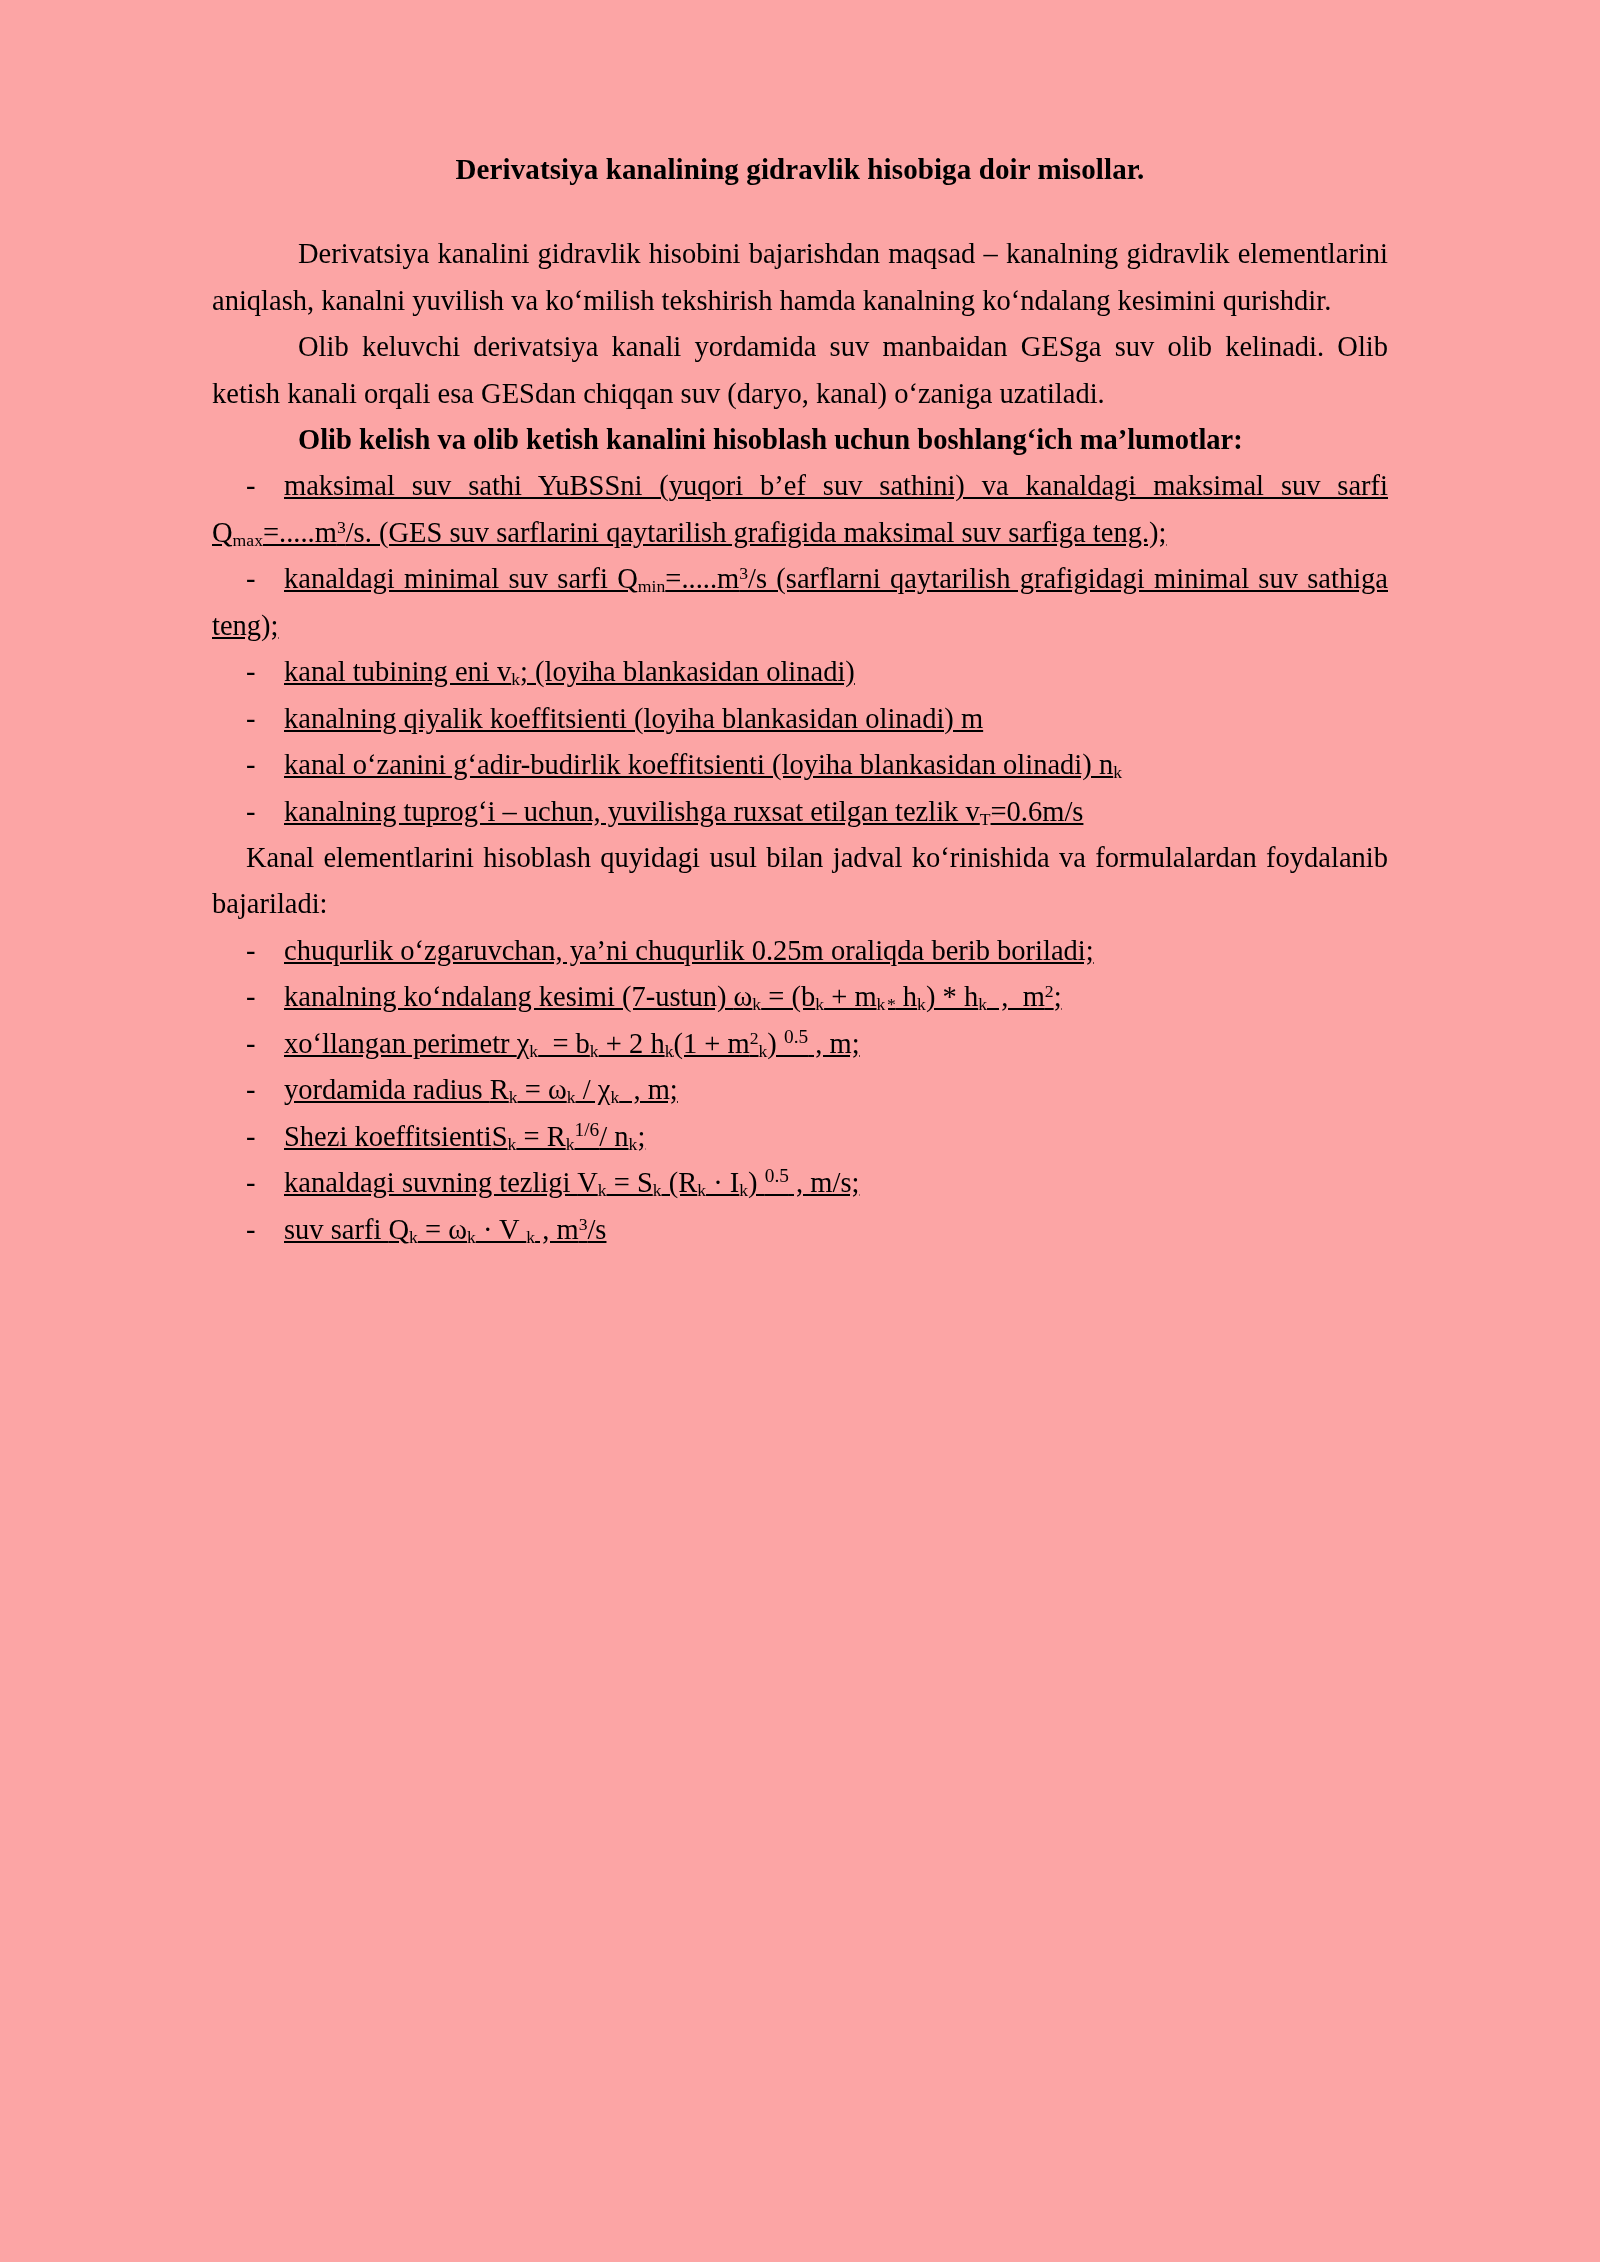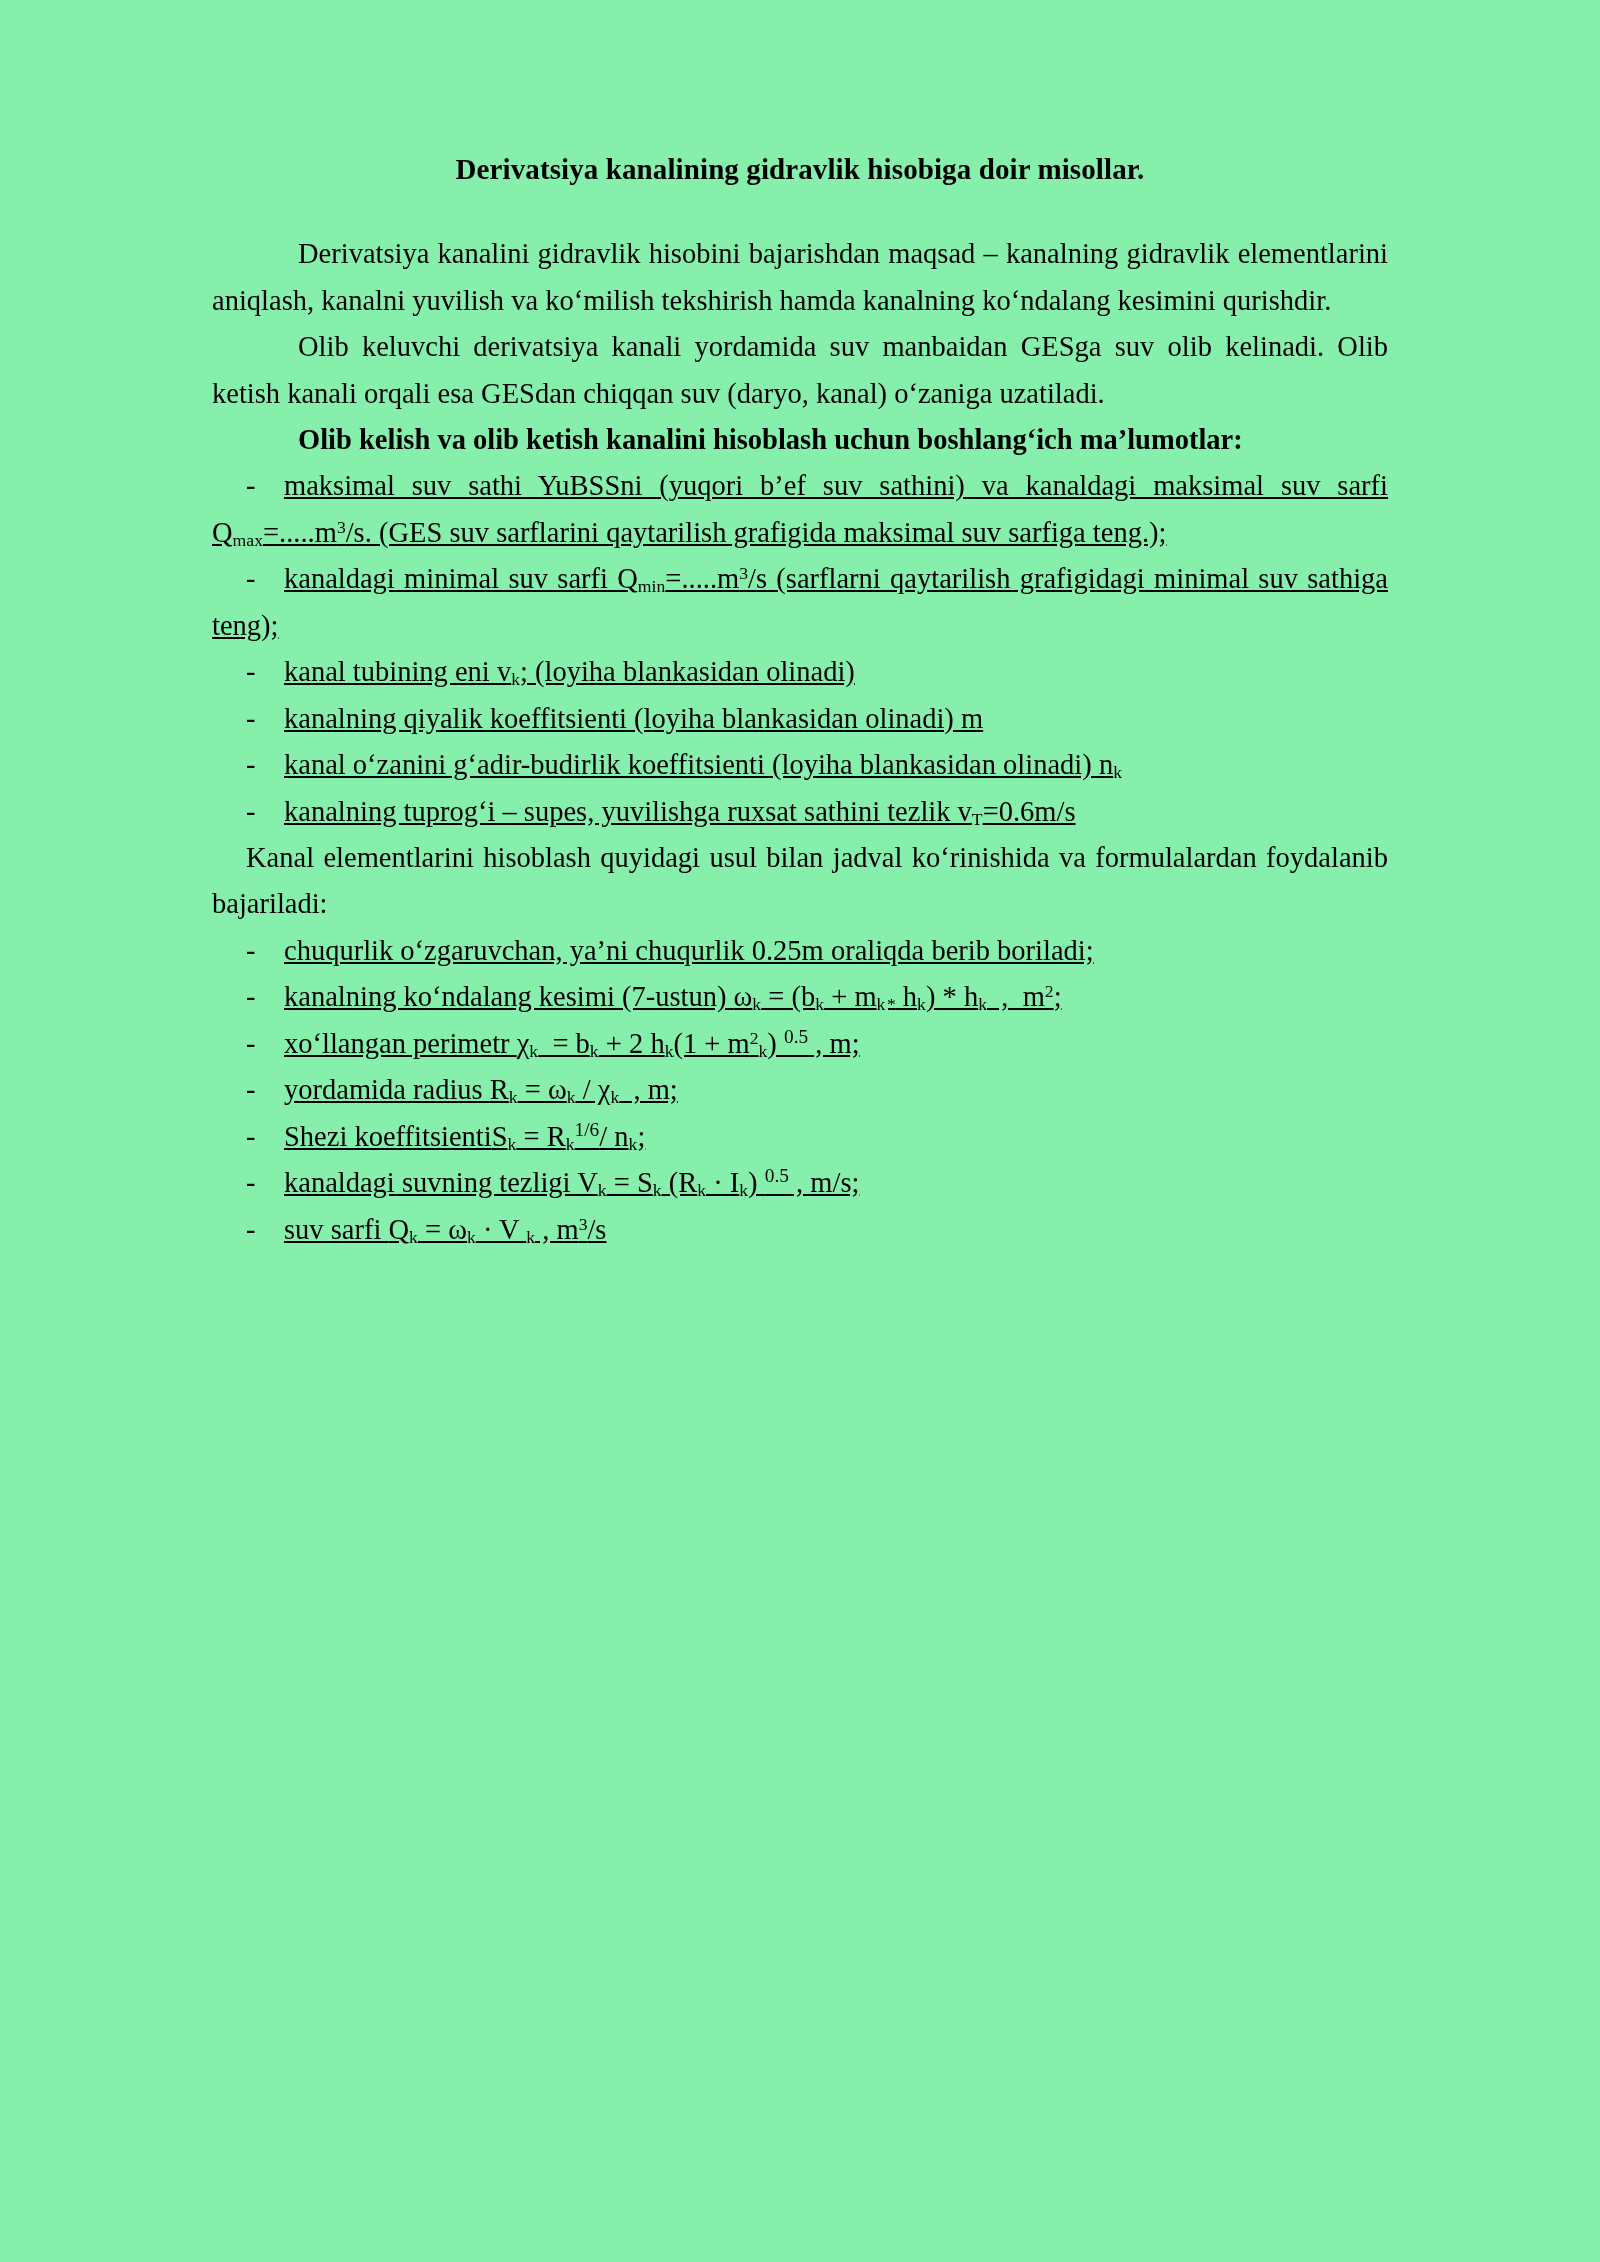--- a/index.html
+++ b/index.html
@@ -13,21 +13,21 @@
     font-family: "Liberation Serif", "DejaVu Serif", serif;
     color: #000000;
     -webkit-font-smoothing: antialiased;
   }
   .page {
     width: 1600px;
     height: 2262px;
     box-sizing: border-box;
     padding: 150px 212px 0 212px;
     position: relative;
-    background: #86efac;
+    background: #fca5a5;
   }
   .doc-title {
     font-size: 29px;
     font-weight: bold;
     text-align: center;
     line-height: 1.35;
     margin: 0 0 42px 0;
     letter-spacing: 0.1px;
   }
   p.para {
@@ -125,21 +125,21 @@
     </li>
 
     <li>
       <span class="li-inner">
         <span class="dash">-</span><span>kanal o‘zanini g‘adir-budirlik koeffitsienti (loyiha blankasidan olinadi) n</span><sub>k</sub>
       </span>
     </li>
 
     <li>
       <span class="li-inner">
-        <span class="dash">-</span><span>kanalning tuprog‘i – supes, yuvilishga ruxsat sathini tezlik v</span><sub>T</sub><span>=0.6m/s</span>
+        <span class="dash">-</span><span>kanalning tuprog‘i – uchun, yuvilishga ruxsat etilgan tezlik v</span><sub>T</sub><span>=0.6m/s</span>
       </span>
     </li>
 
   </ul>
 
   <p class="para noindent" style="text-indent:34px;">Kanal  elementlarini hisoblash quyidagi usul bilan jadval ko‘rinishida va formulalardan foydalanib bajariladi:</p>
 
   <ul class="dashlist">
 
     <li>

